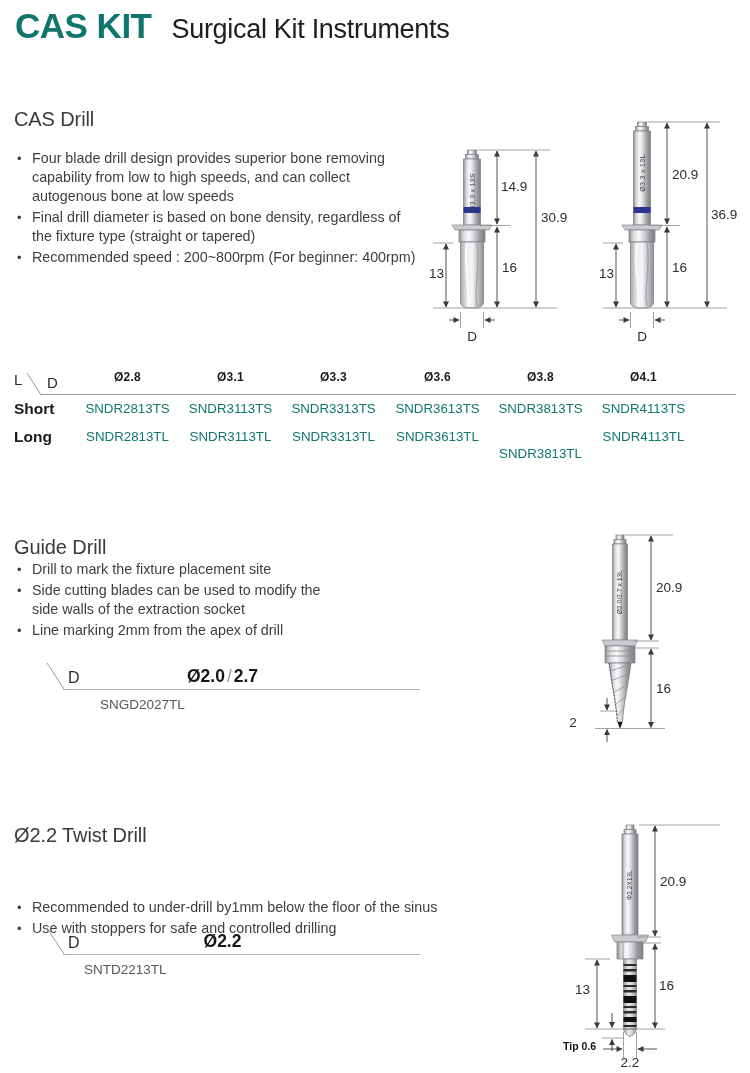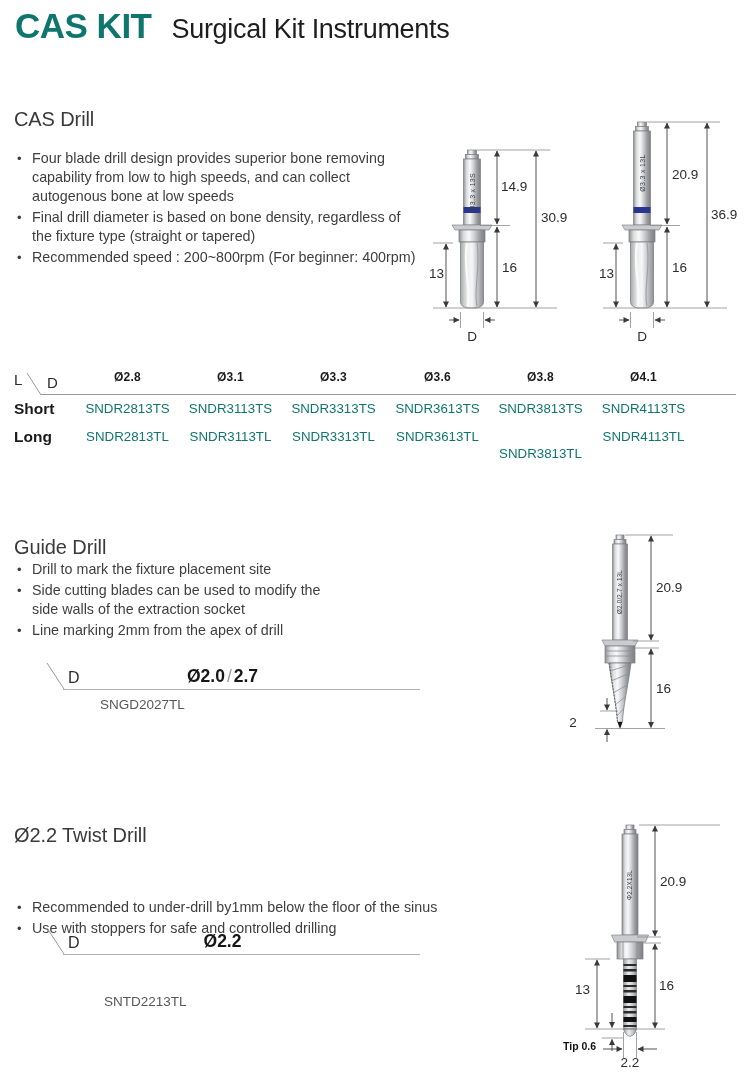--- a/index.html
+++ b/index.html
@@ -245,21 +245,21 @@
     <li>Recommended to under-drill by1mm below the floor of the sinus</li>
     <li>Use with stoppers for safe and controlled drilling</li>
   </ul>
 
   <svg class="diag-svg" style="left:44px;top:926px;" width="22" height="30" viewBox="0 0 22 30">
     <line x1="3" y1="2" x2="20" y2="28" stroke="#9a9a9a" stroke-width="1"></line>
   </svg>
   <span class="mini-d" style="left:68px;top:934px;">D</span>
   <span class="mini-val" style="left:100px;top:931px;">Ø2.2</span>
   <div class="mini-line" style="left:63px;top:954px;width:357px;"></div>
-  <span class="mini-code" style="left:104px;top:962px;margin-top:32px;">SNTD2213TL</span>
+  <span class="mini-code" style="left:84px;top:962px;">SNTD2213TL</span>
 
   <svg class="diag-svg" style="left:555px;top:810px;" width="195" height="263" viewBox="0 0 195 263">
     <defs>
       <linearGradient id="gC" x1="0" y1="0" x2="1" y2="0">
         <stop offset="0" stop-color="#8f9194"></stop>
           <stop offset="0.18" stop-color="#dadcde"></stop>
         <stop offset="0.38" stop-color="#f8f9fa"></stop>
           <stop offset="0.58" stop-color="#cfd1d4"></stop>
         <stop offset="0.8" stop-color="#9a9c9f"></stop>
           <stop offset="1" stop-color="#7d7f82"></stop>

